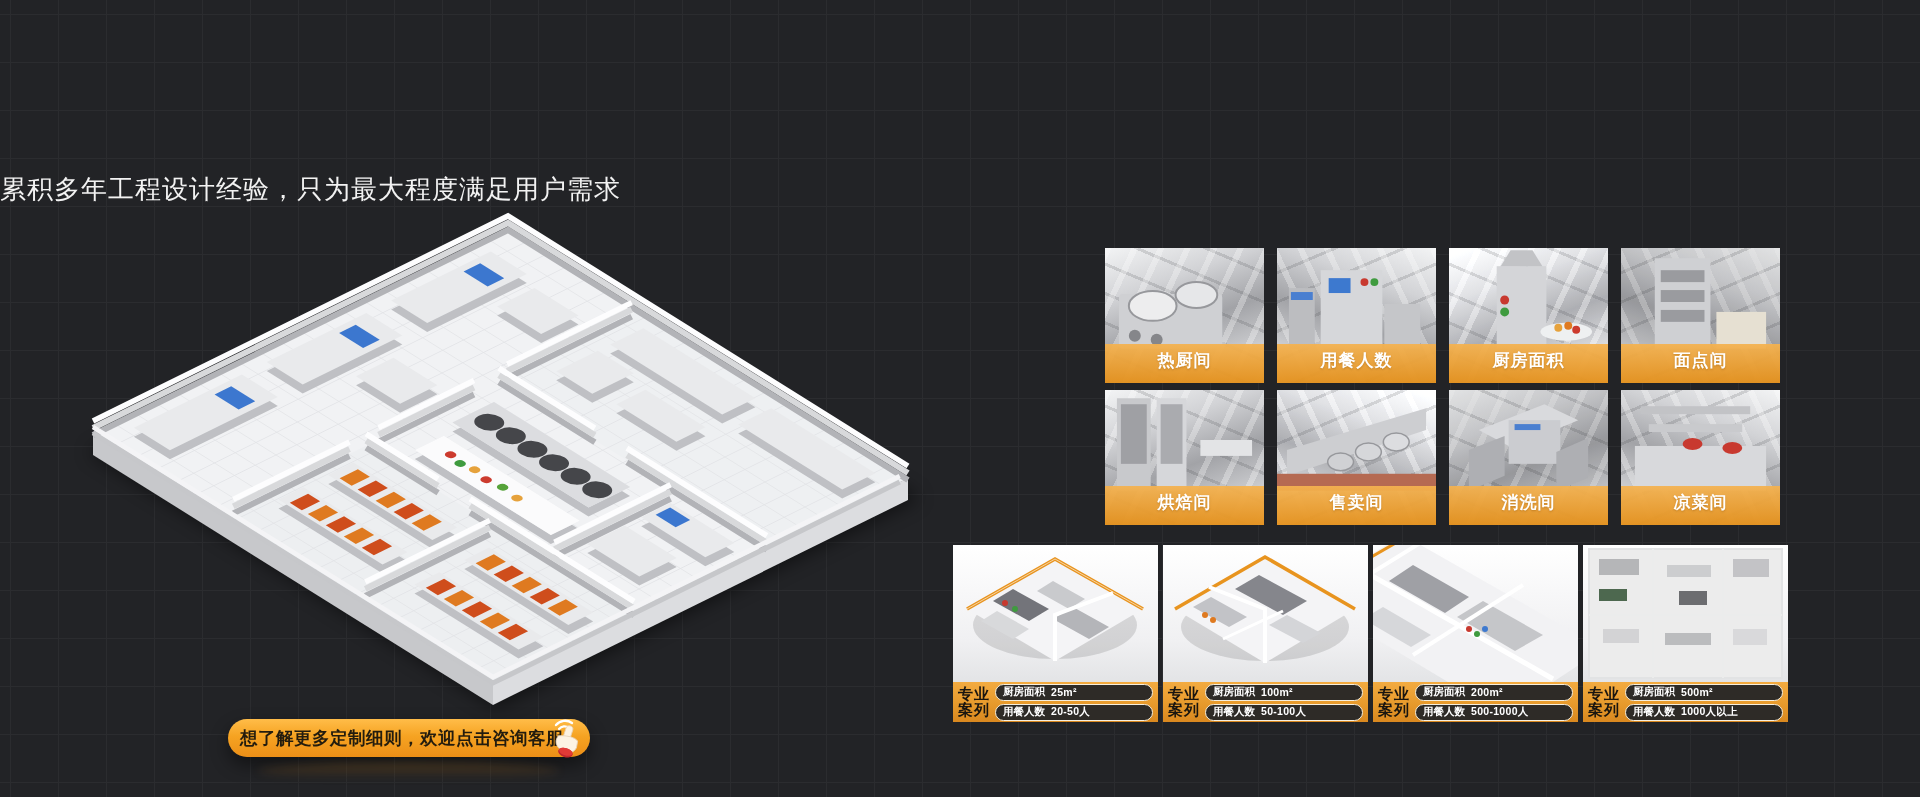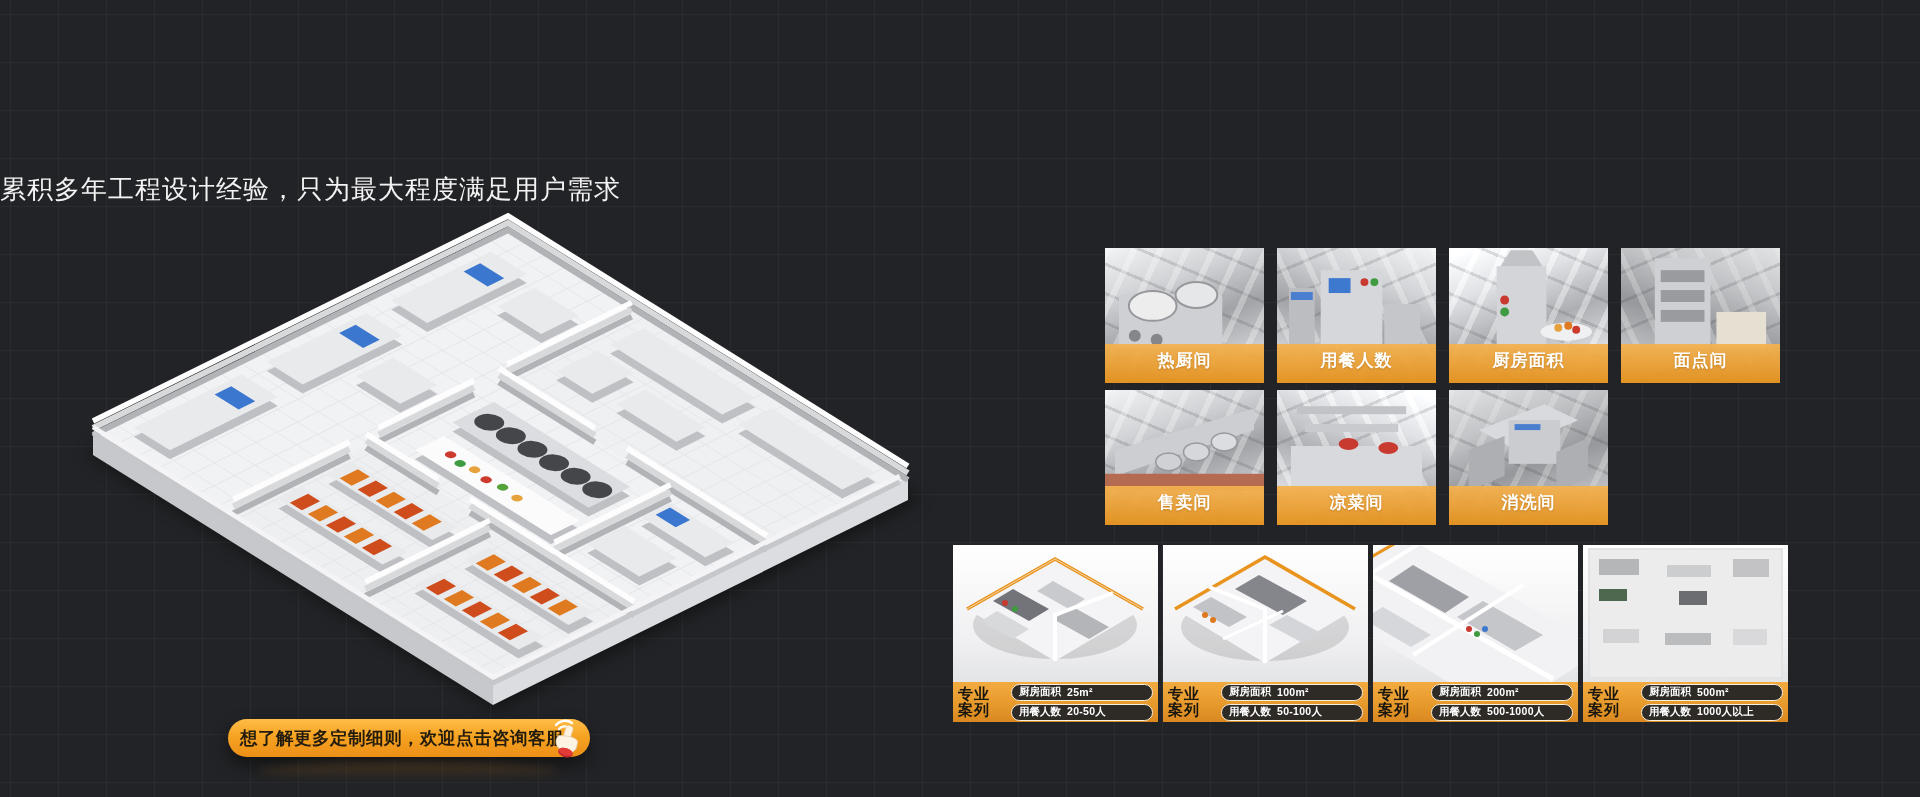--- a/index.html
+++ b/index.html
@@ -81,21 +81,21 @@
   .case-card{position:relative;width:205px;height:177px;background:#101010;cursor:pointer;}
   .case-top{
     position:absolute;left:0;top:0;right:0;height:137px;overflow:hidden;
     background:linear-gradient(180deg,#ffffff 0%,#f0f0f2 70%,#e3e4e6 100%);
   }
   .case-top svg{width:100%;height:100%;}
   .case-top.flat svg{filter:brightness(1.12) contrast(.85) grayscale(.4);}
   .case-bar{
     position:absolute;left:0;right:0;bottom:0;height:40px;
     background:linear-gradient(180deg,#f3ab40 0%,#e79a2c 55%,#d9881f 100%);
-    display:flex;align-items:center;padding:0 5px;gap:21px;box-sizing:border-box;
+    display:flex;align-items:center;padding:0 5px;gap:5px;box-sizing:border-box;
   }
   .case-tag{flex:0 0 auto;text-align:center;font-size:15px;line-height:16px;font-weight:800;color:#19150f;letter-spacing:1px;}
   .case-pills{flex:1 1 auto;display:flex;flex-direction:column;gap:3px;min-width:0;}
   .pill{
     height:15px;border:1.5px solid #f7efdd;border-radius:10px;
     background:#2e2b27;color:#ffffff;display:flex;align-items:center;gap:6px;
     padding:0 7px;font-size:10.5px;font-weight:700;white-space:nowrap;overflow:hidden;
   }
   .pill .v{letter-spacing:.3px;}
 </style>
@@ -284,55 +284,66 @@
       <svg class="tile-art" viewBox="0 0 160 101">
         <rect x="34" y="10" width="56" height="91" fill="#cfd0d3"></rect>
         <rect x="40" y="22" width="44" height="12" fill="#9a9b9f"></rect>
         <rect x="40" y="42" width="44" height="12" fill="#9a9b9f"></rect>
         <rect x="40" y="62" width="44" height="12" fill="#9a9b9f"></rect>
         <rect x="96" y="64" width="50" height="37" fill="#e6e0d2"></rect>
       </svg>
       <div class="tile-label">面点间</div>
     </div>
 
+    <div class="tile">
+      <div class="tile-img"></div>
+      <svg class="tile-art" viewBox="0 0 160 101">
+        <rect x="12" y="8" width="34" height="93" fill="#c8c9cc"></rect>
+        <rect x="16" y="14" width="26" height="60" fill="#9fa0a4"></rect>
+        <rect x="52" y="8" width="30" height="93" fill="#d6d7da"></rect>
+        <rect x="56" y="14" width="22" height="60" fill="#aaabaf"></rect>
+        <rect x="96" y="50" width="52" height="16" fill="#e3e4e6"></rect>
+      </svg>
+      <div class="tile-label">烘焙间</div>
+    </div>
 
     <div class="tile">
       <div class="tile-img"></div>
       <svg class="tile-art" viewBox="0 0 160 101">
         <polygon points="10,60 150,18 150,40 10,86" fill="#cdced1"></polygon>
         <ellipse cx="120" cy="52" rx="13" ry="9" fill="#dcdde0" stroke="#97989c" stroke-width="1.5"></ellipse>
         <ellipse cx="92" cy="62" rx="13" ry="9" fill="#d6d7da" stroke="#97989c" stroke-width="1.5"></ellipse>
         <ellipse cx="64" cy="72" rx="13" ry="9" fill="#d0d1d4" stroke="#97989c" stroke-width="1.5"></ellipse>
         <rect x="0" y="84" width="160" height="17" fill="#b56a52"></rect>
       </svg>
       <div class="tile-label">售卖间</div>
     </div>
 
     <div class="tile">
       <div class="tile-img"></div>
       <svg class="tile-art" viewBox="0 0 160 101">
+        <polygon points="30,40 96,14 130,30 64,58" fill="#d9dadd"></polygon>
+        <rect x="60" y="30" width="52" height="44" fill="#cbccd0"></rect>
+        <rect x="66" y="34" width="26" height="6" fill="#4a7fd0"></rect>
+        <polygon points="20,60 56,46 56,86 20,101" fill="#aeafb3"></polygon>
+        <polygon points="108,62 140,48 140,88 108,101" fill="#aeafb3"></polygon>
+      </svg>
+      <div class="tile-label">消洗间</div>
+    </div>
+
+    <div class="tile">
+      <div class="tile-img"></div>
+      <svg class="tile-art" viewBox="0 0 160 101">
         <rect x="20" y="16" width="110" height="8" fill="#c2c3c6"></rect>
         <rect x="28" y="34" width="94" height="8" fill="#c9cacd"></rect>
         <rect x="14" y="56" width="132" height="45" fill="#d8d9dc"></rect>
         <ellipse cx="72" cy="54" rx="10" ry="6" fill="#c8392f"></ellipse>
         <ellipse cx="112" cy="58" rx="10" ry="6" fill="#c8392f"></ellipse>
       </svg>
       <div class="tile-label">凉菜间</div>
-    </div>
-
-    <div class="tile">
-      <div class="tile-img"></div>
-      <svg class="tile-art" viewBox="0 0 160 101">
-        <polygon points="30,40 96,14 130,30 64,58" fill="#d9dadd"></polygon>
-        <rect x="60" y="30" width="52" height="44" fill="#cbccd0"></rect>
-        <rect x="66" y="34" width="26" height="6" fill="#4a7fd0"></rect>
-        <polygon points="20,60 56,46 56,86 20,101" fill="#aeafb3"></polygon>
-        <polygon points="108,62 140,48 140,88 108,101" fill="#aeafb3"></polygon>
-      </svg>
-      <div class="tile-label">消洗间</div>
     </div>
   </div>
 
   <div class="cases-row">
 
     <div class="case-card">
       <div class="case-top">
         <svg viewBox="0 0 205 137">
           <ellipse cx="102" cy="80" rx="82" ry="34" fill="#000" opacity=".12"></ellipse>
           <polygon points="102,14 190,64 102,116 14,64" fill="#f4f4f6"></polygon>

